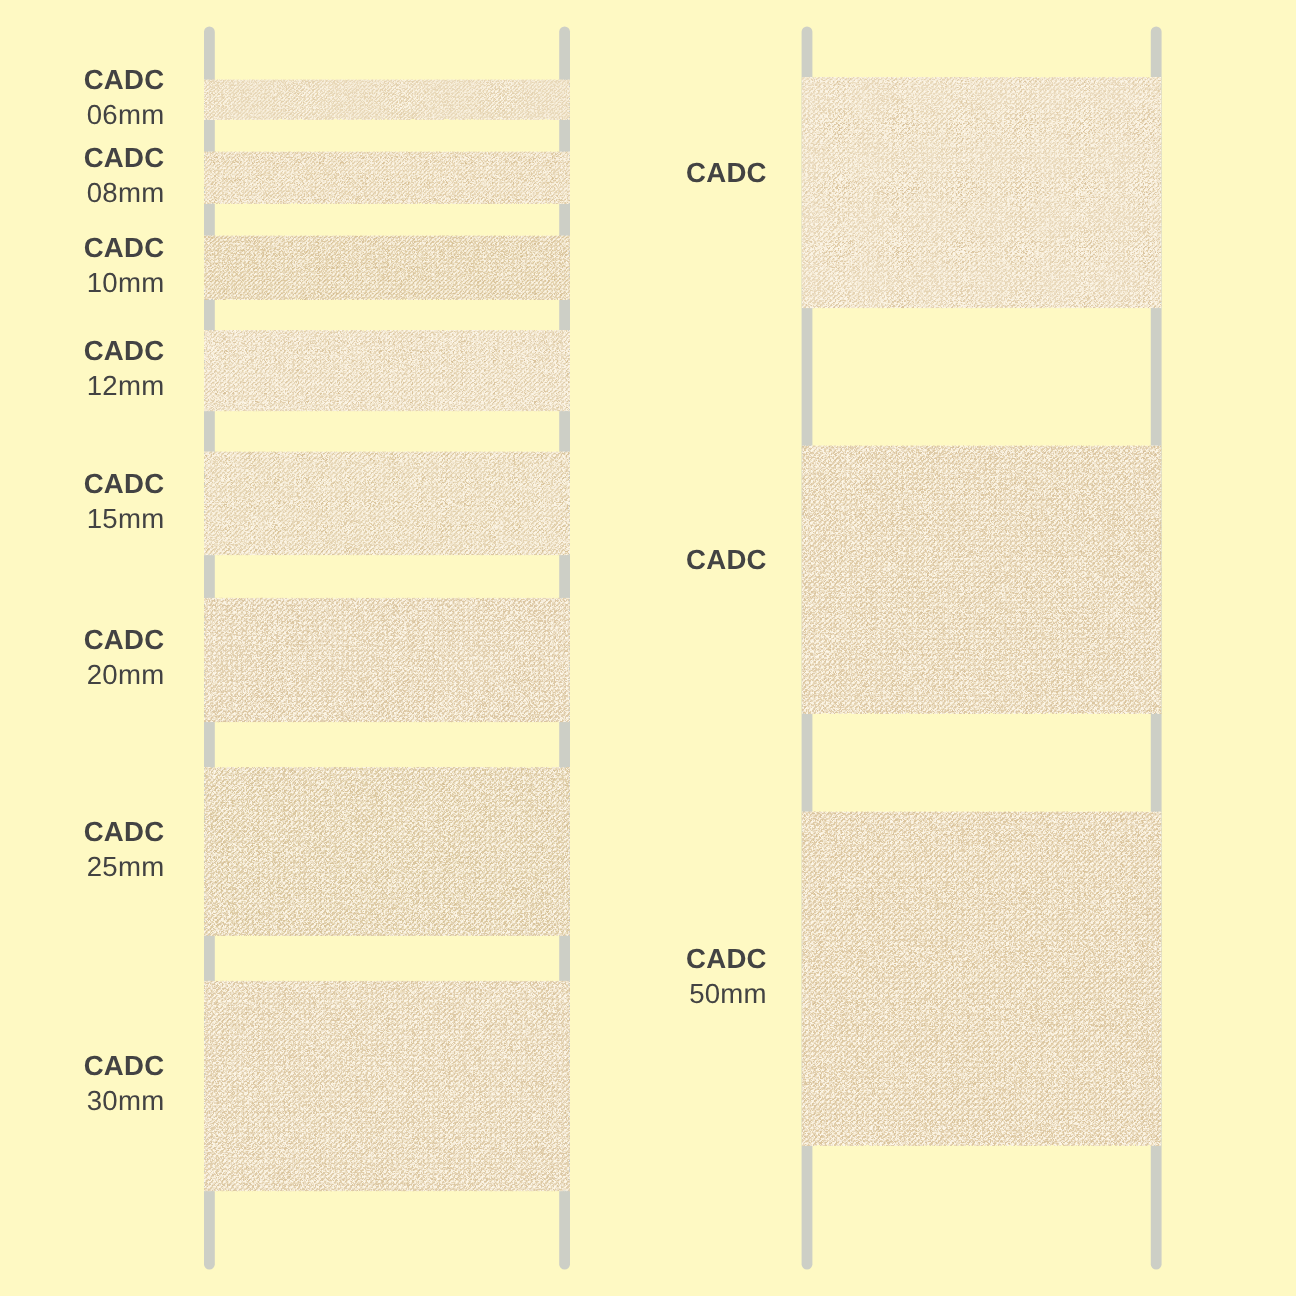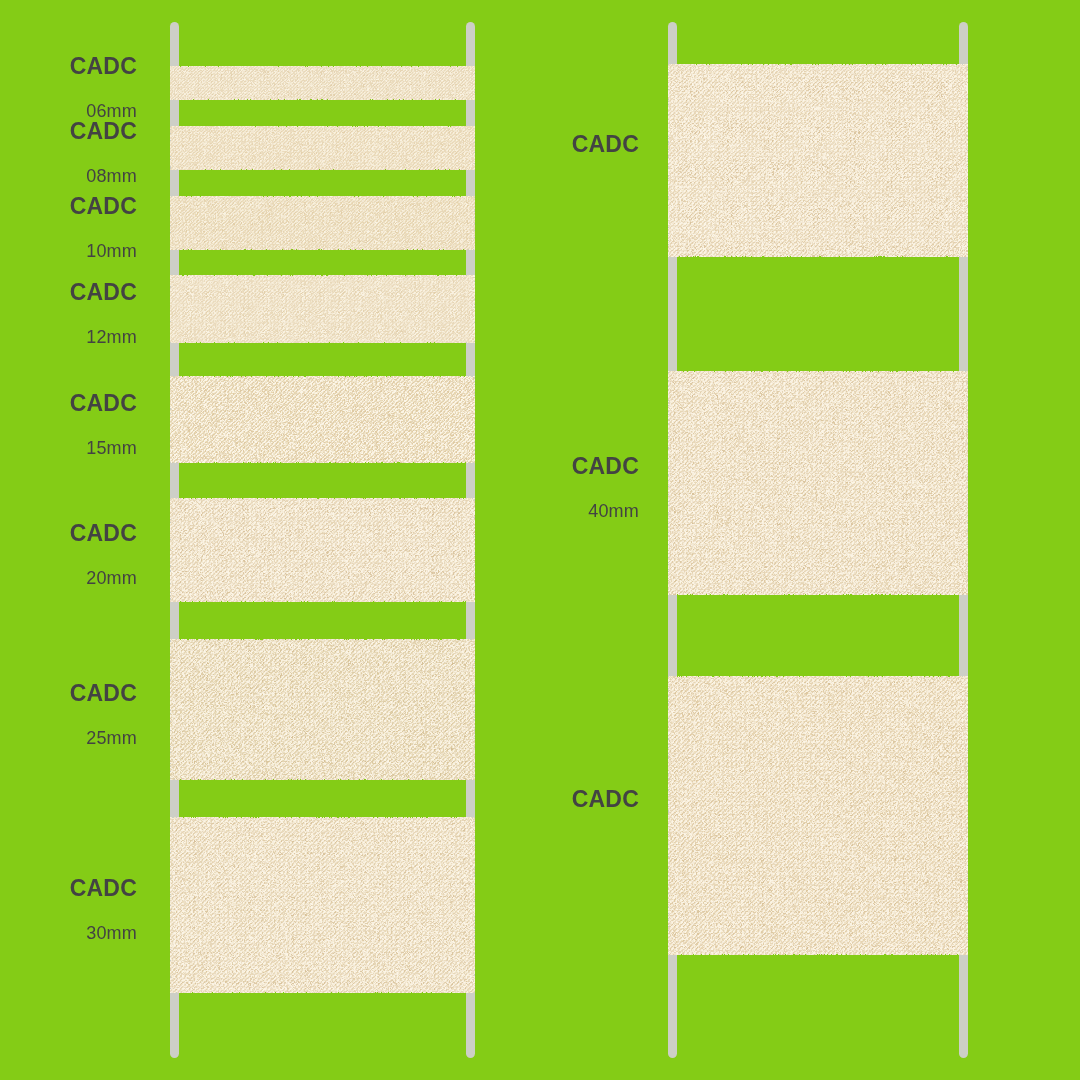--- a/index.html
+++ b/index.html
@@ -6,27 +6,27 @@
   html,body{margin:0;padding:0;}
   body{width:1080px;height:1080px;overflow:hidden;background:#f3f3ea;
        font-family:"Liberation Sans",sans-serif;-webkit-font-smoothing:antialiased;}
   #stage{position:relative;width:1080px;height:1080px;background:#f3f3ea;}
   .rail{position:absolute;background:#cdcfc6;border-radius:5px;}
   .tape{position:absolute;overflow:hidden;}
   .tape svg{display:block;width:100%;height:100%;}
   .label{position:absolute;text-align:right;color:#434343;line-height:1.0;
          white-space:nowrap;}
   .lbl-code{font-weight:700;font-size:23px;letter-spacing:0.2px;display:block;}
-  .lbl-size{font-weight:400;font-size:18px;letter-spacing:0.2px;display:block;margin-top:24px;padding-left:32px;}
+  .lbl-size{font-weight:400;font-size:23px;letter-spacing:0.2px;display:block;margin-top:6px;padding-left:32px;}
   .texdefs{position:absolute;width:0;height:0;overflow:hidden;}
 </style>
 </head>
 <body>
 
-<div id="stage" style="background: #84cc16;">
+<div id="stage" style="background: #fef9c3;">
   <svg class="texdefs" id="texdefs" aria-hidden="true">
       <defs id="defs-root">
         <pattern id="pattx0" width="3.3" height="3.3" patternUnits="userSpaceOnUse">
           <rect width="3.3" height="3.3" fill="#f0e2c2"></rect>
           <path d="M-1,1 L1,-1 M0,3.3 L3.3,0 M2.3,4.3 L4.3,2.3" stroke="#fdf7ea" stroke-width="1.29"></path>
           <path d="M0.2,2.05 L2.05,0.2 M1.39,3.3 L3.3,1.39" stroke="#b4915c" stroke-width="0.66" opacity="0.5"></path>
           <circle cx="0.82" cy="2.47" r="0.30" fill="#c9ab79" opacity="0.5"></circle>
           <circle cx="2.47" cy="0.82" r="0.30" fill="#c9ab79" opacity="0.5"></circle>
         </pattern>
         <filter id="flttx0" x="0%" y="0%" width="100%" height="100%" color-interpolation-filters="sRGB">
@@ -240,23 +240,23 @@
     <div class="label" style="left: 0px; width: 639px; top: 132.5px;">
       <span class="lbl-code">CADC</span>
     </div>
     <div class="tape" style="left: 668px; top: 371px; width: 300px; height: 224px;">
       <svg width="300" height="224" viewBox="0 0 300 224">
         <rect width="300" height="224" fill="url(#pattx9)" filter="url(#flttx9)"></rect>
       </svg>
     </div>
     <div class="label" style="left: 0px; width: 639px; top: 455px;">
       <span class="lbl-code">CADC</span>
-      <span class="lbl-size">40mm</span>
     </div>
     <div class="tape" style="left: 668px; top: 676px; width: 300px; height: 279px;">
       <svg width="300" height="279" viewBox="0 0 300 279">
         <rect width="300" height="279" fill="url(#pattx10)" filter="url(#flttx10)"></rect>
       </svg>
     </div>
     <div class="label" style="left: 0px; width: 639px; top: 787.5px;">
       <span class="lbl-code">CADC</span>
+      <span class="lbl-size">50mm</span>
     </div>
   </div>
 
 </body></html>

